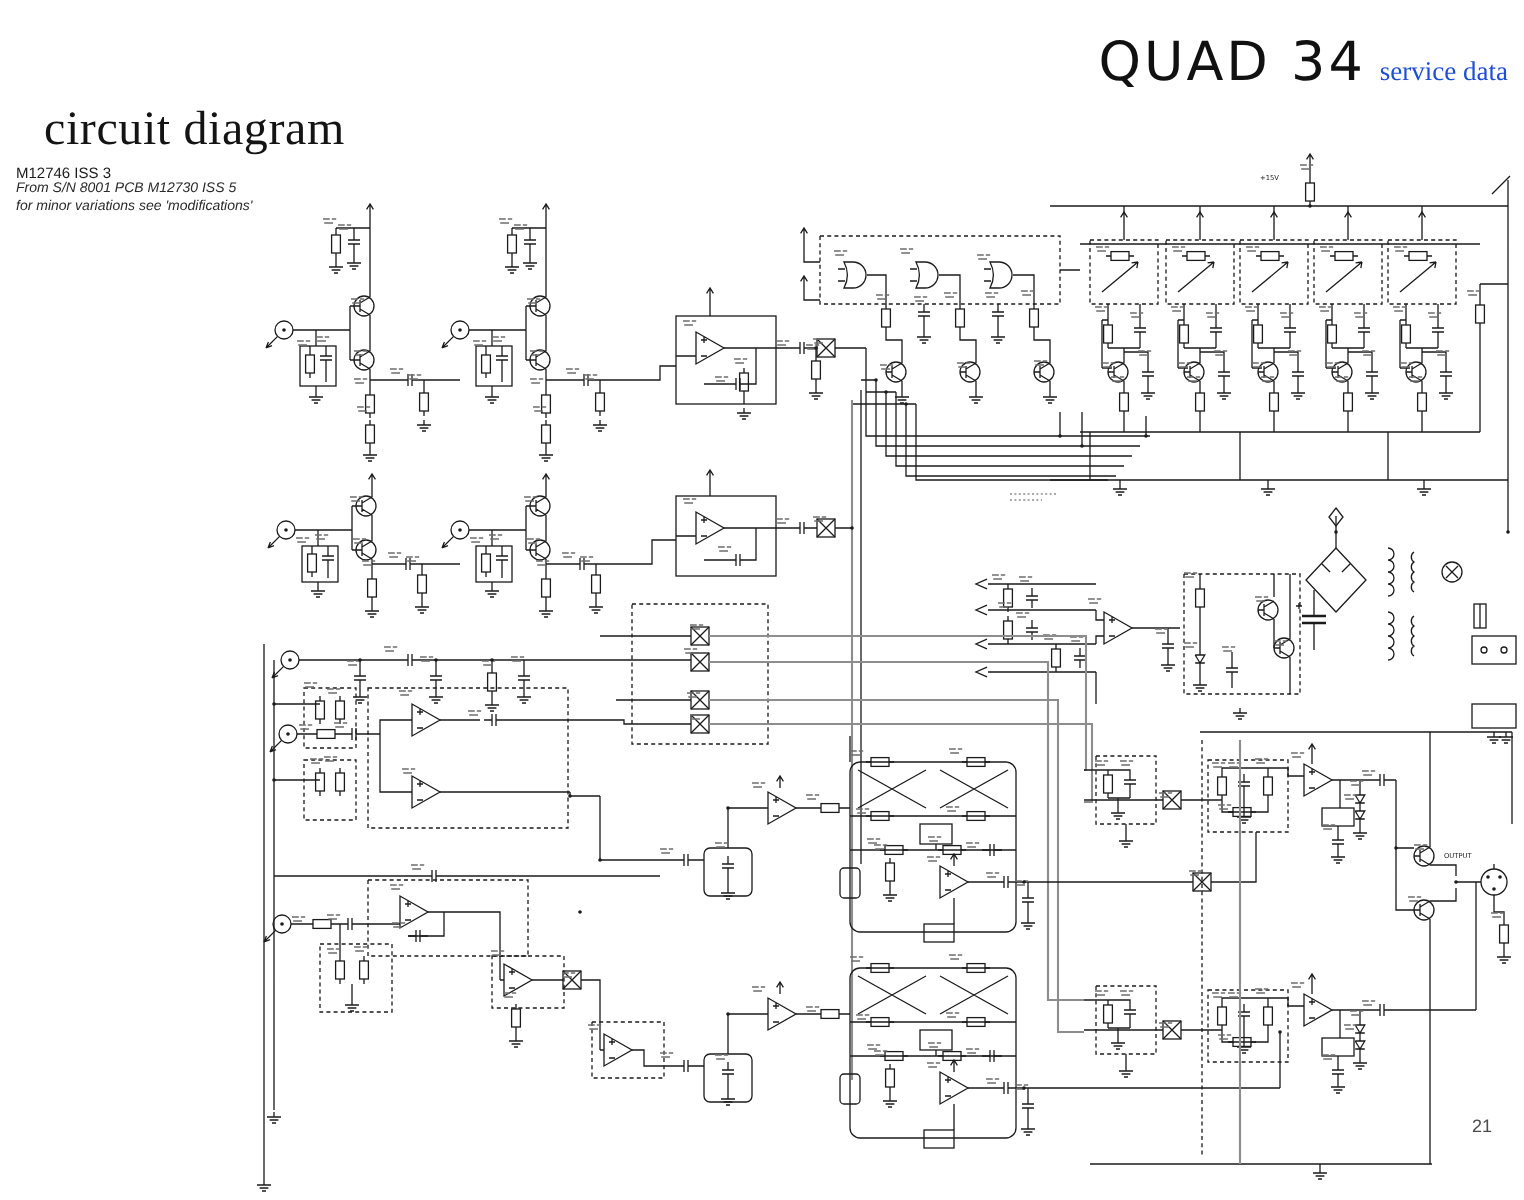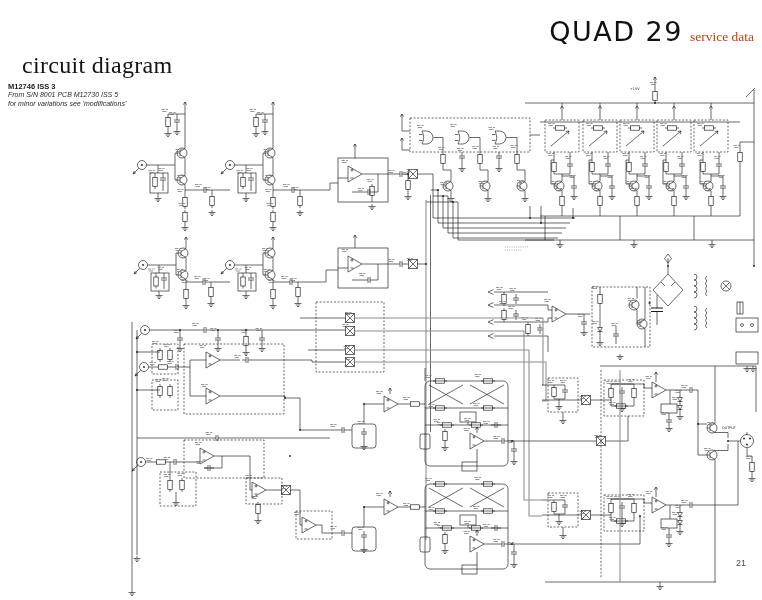--- a/index.html
+++ b/index.html
@@ -1,37 +1,37 @@
 <!DOCTYPE html>
 <html><head>
 <meta charset="utf-8">
 <style>
   html,body{margin:0;padding:0;background:#fff;}
   body{width:762px;height:600px;position:relative;overflow:hidden;
        font-family:"Liberation Sans",sans-serif;color:#1b1b1b;}
   .brand{position:absolute;top:16px;right:8px;white-space:nowrap;}
   .brand .logo{font-family:"DejaVu Sans",sans-serif;font-size:27px;font-weight:500;
                letter-spacing:1.5px;color:#111;}
-  .brand .suffix{font-family:"Liberation Serif",serif;font-size:13.5px;color:#c2410c;margin-left:7px;}
+  .brand .suffix{font-family:"Liberation Serif",serif;font-size:13.5px;color:#1d4ed8;margin-left:7px;}
   .title{position:absolute;left:22px;top:52px;font-family:"Liberation Serif",serif;
          font-size:24px;font-weight:400;letter-spacing:.3px;color:#141414;}
-  .boardref{position:absolute;left:8px;top:82px;font-size:7.5px;font-weight:bold;color:#1b1b1b;}
+  .boardref{position:absolute;left:8px;top:82px;font-size:7.5px;font-weight:normal;color:#1b1b1b;}
   .notes{position:absolute;left:8px;top:91px;font-size:7px;font-style:italic;
          line-height:8.5px;color:#2a2a2a;}
   .pagenum{position:absolute;left:736px;top:558px;font-size:9px;color:#4c4c4c;}
   svg.schematic{position:absolute;left:0;top:0;}
   svg .dsh{stroke-dasharray:2,1.6;}
   svg text{font-family:"DejaVu Sans",sans-serif;font-size:4px;fill:#1b1b1b;stroke:none;}
   svg text.lg{font-size:3.4px;}
 </style>
 </head>
 <body>
 
 <div class="brand">
-  <span class="logo">QUAD 29</span><span class="suffix">service data</span>
+  <span class="logo">QUAD 34</span><span class="suffix">service data</span>
 </div>
 <div class="title">circuit diagram</div>
 <div class="boardref">M12746 ISS 3</div>
 <div class="notes">
   <div>From S/N 8001 PCB M12730 ISS 5</div>
   <div>for minor variations see 'modifications'</div>
 </div>
 <div class="pagenum">21</div>
 
 <svg class="schematic" width="762" height="600" viewBox="0 0 762 600">

